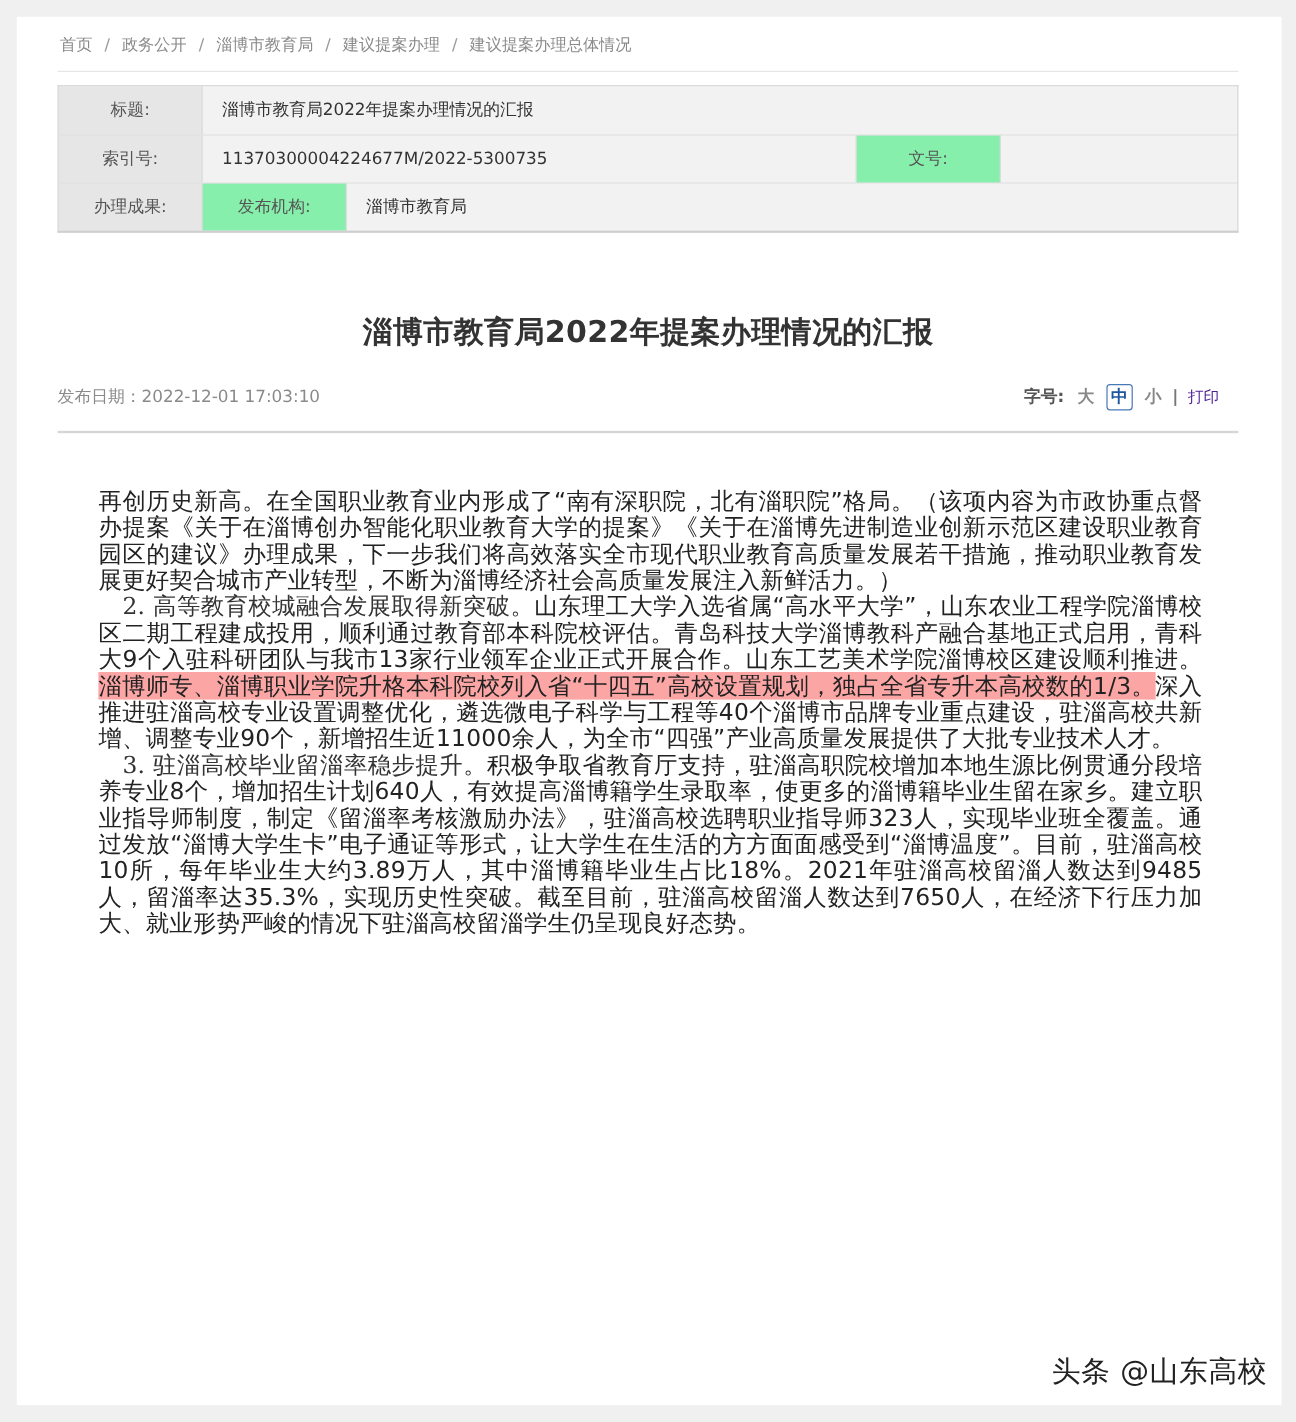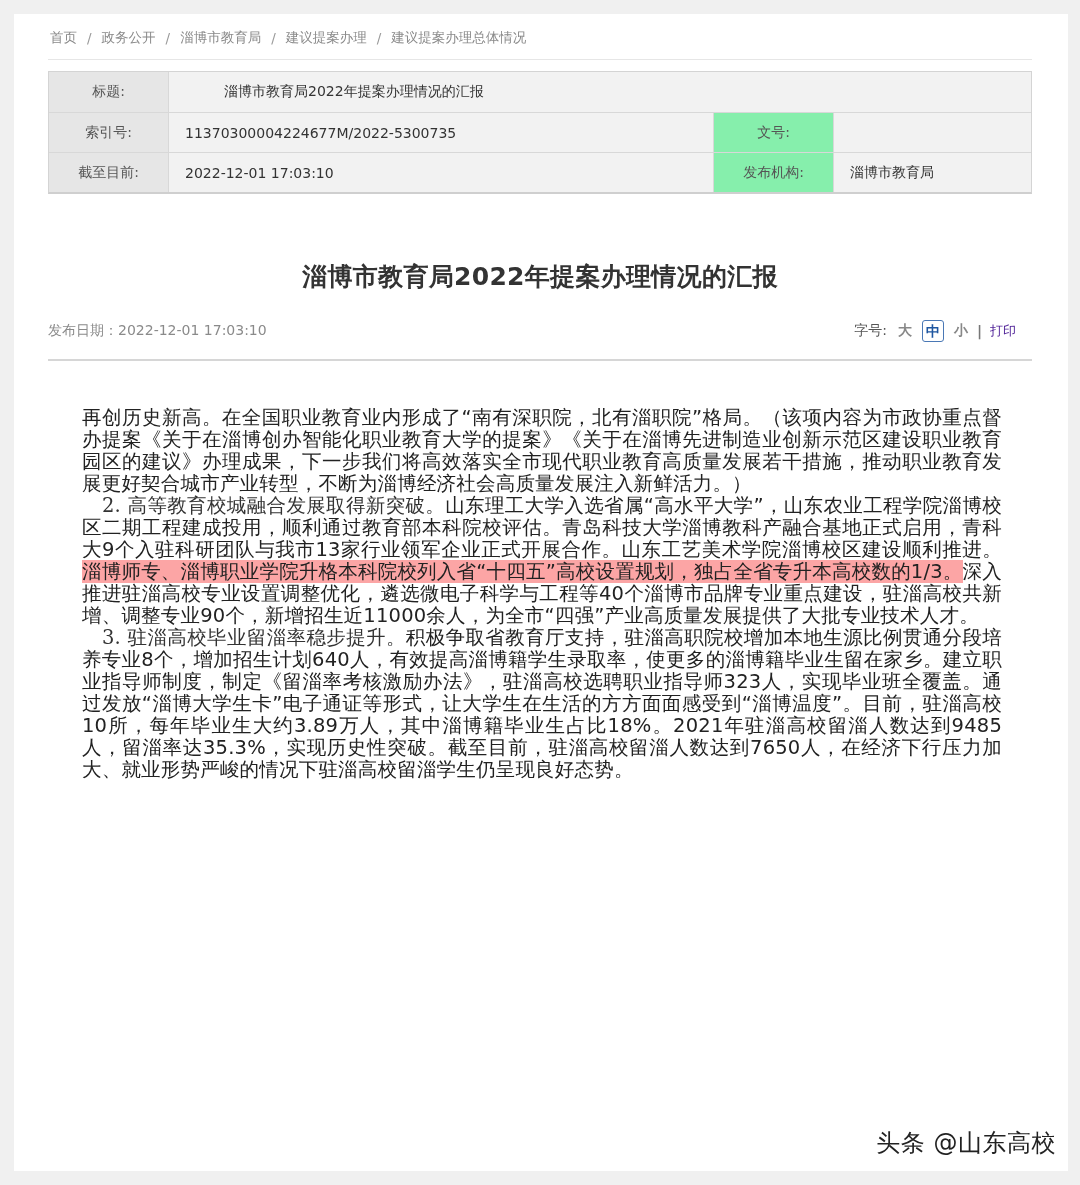--- a/index.html
+++ b/index.html
@@ -35,21 +35,21 @@
   
   .meta {
     position: absolute;
     left: 48px; top: 71px;
     width: 984px;
     border: 1px solid #d4d4d4;
     border-bottom: 2px solid #cfcfcf;
     background: #f2f2f2;
   }
   .meta .row { display: flex; height: 40px; border-top: 1px solid #d8d8d8; }
-  .meta .row:first-child { border-top: none; gap: 39px; }
+  .meta .row:first-child { border-top: none; }
   .meta .lbl {
     width: 120px; background: #e6e6e6;
     display: flex; align-items: center; justify-content: center;
     font-size: 14px; color: #555;
     border-right: 1px solid #d8d8d8;
   }
   .meta .val {
     display: flex; align-items: center;
     padding-left: 16px;
     font-size: 14px; color: #333;
@@ -74,21 +74,21 @@
   }
   .pubinfo {
     position: absolute; left: 48px; top: 322px;
     font-size: 14px; color: #8a8a8a;
   }
   .fontsize {
     position: absolute; right: 64px; top: 320px;
     display: flex; align-items: center;
     font-size: 14px; color: #777;
   }
-  .fontsize .fs-label { font-weight: normal; color: #555; margin-right: 6px; }
+  .fontsize .fs-label { font-weight: bold; color: #555; margin-right: 6px; }
   .fontsize .fs-opt { color: #888; margin: 0 5px; cursor: pointer; font-weight: bold; }
   .fontsize .fs-opt.active {
     color: #1e56a0; border: 1px solid #4a78b5; border-radius: 3px;
     padding: 0 3px; line-height: 20px;
   }
   .fontsize .fs-bar { margin: 0 8px 0 4px; color: #777; font-weight: bold; }
   .fontsize .print { color: #4c1d95; font-size: 13px; cursor: pointer; }
   .title-line {
     position: absolute; left: 48px; top: 359px;
     width: 984px; height: 2px; background: #d6d6d6;
@@ -138,22 +138,21 @@
     <div class="lbl">标题:</div>
     <div class="val wide">淄博市教育局2022年提案办理情况的汇报</div>
   </div>
   <div class="row">
     <div class="lbl">索引号:</div>
     <div class="val mid">11370300004224677M/2022-5300735</div>
     <div class="lbl2">文号:</div>
     <div class="val last"></div>
   </div>
   <div class="row">
-    <div class="lbl">截至目前:</div>
-    <div class="val mid">2022-12-01 17:03:10</div>
+    <div class="lbl">办理成果:</div>
     <div class="lbl2">发布机构:</div>
     <div class="val last">淄博市教育局</div>
   </div>
 </div>
 
 <h1 class="title">淄博市教育局2022年提案办理情况的汇报</h1>
 
 <div class="pubinfo">发布日期：2022-12-01 17:03:10</div>
 
 <div class="fontsize">

